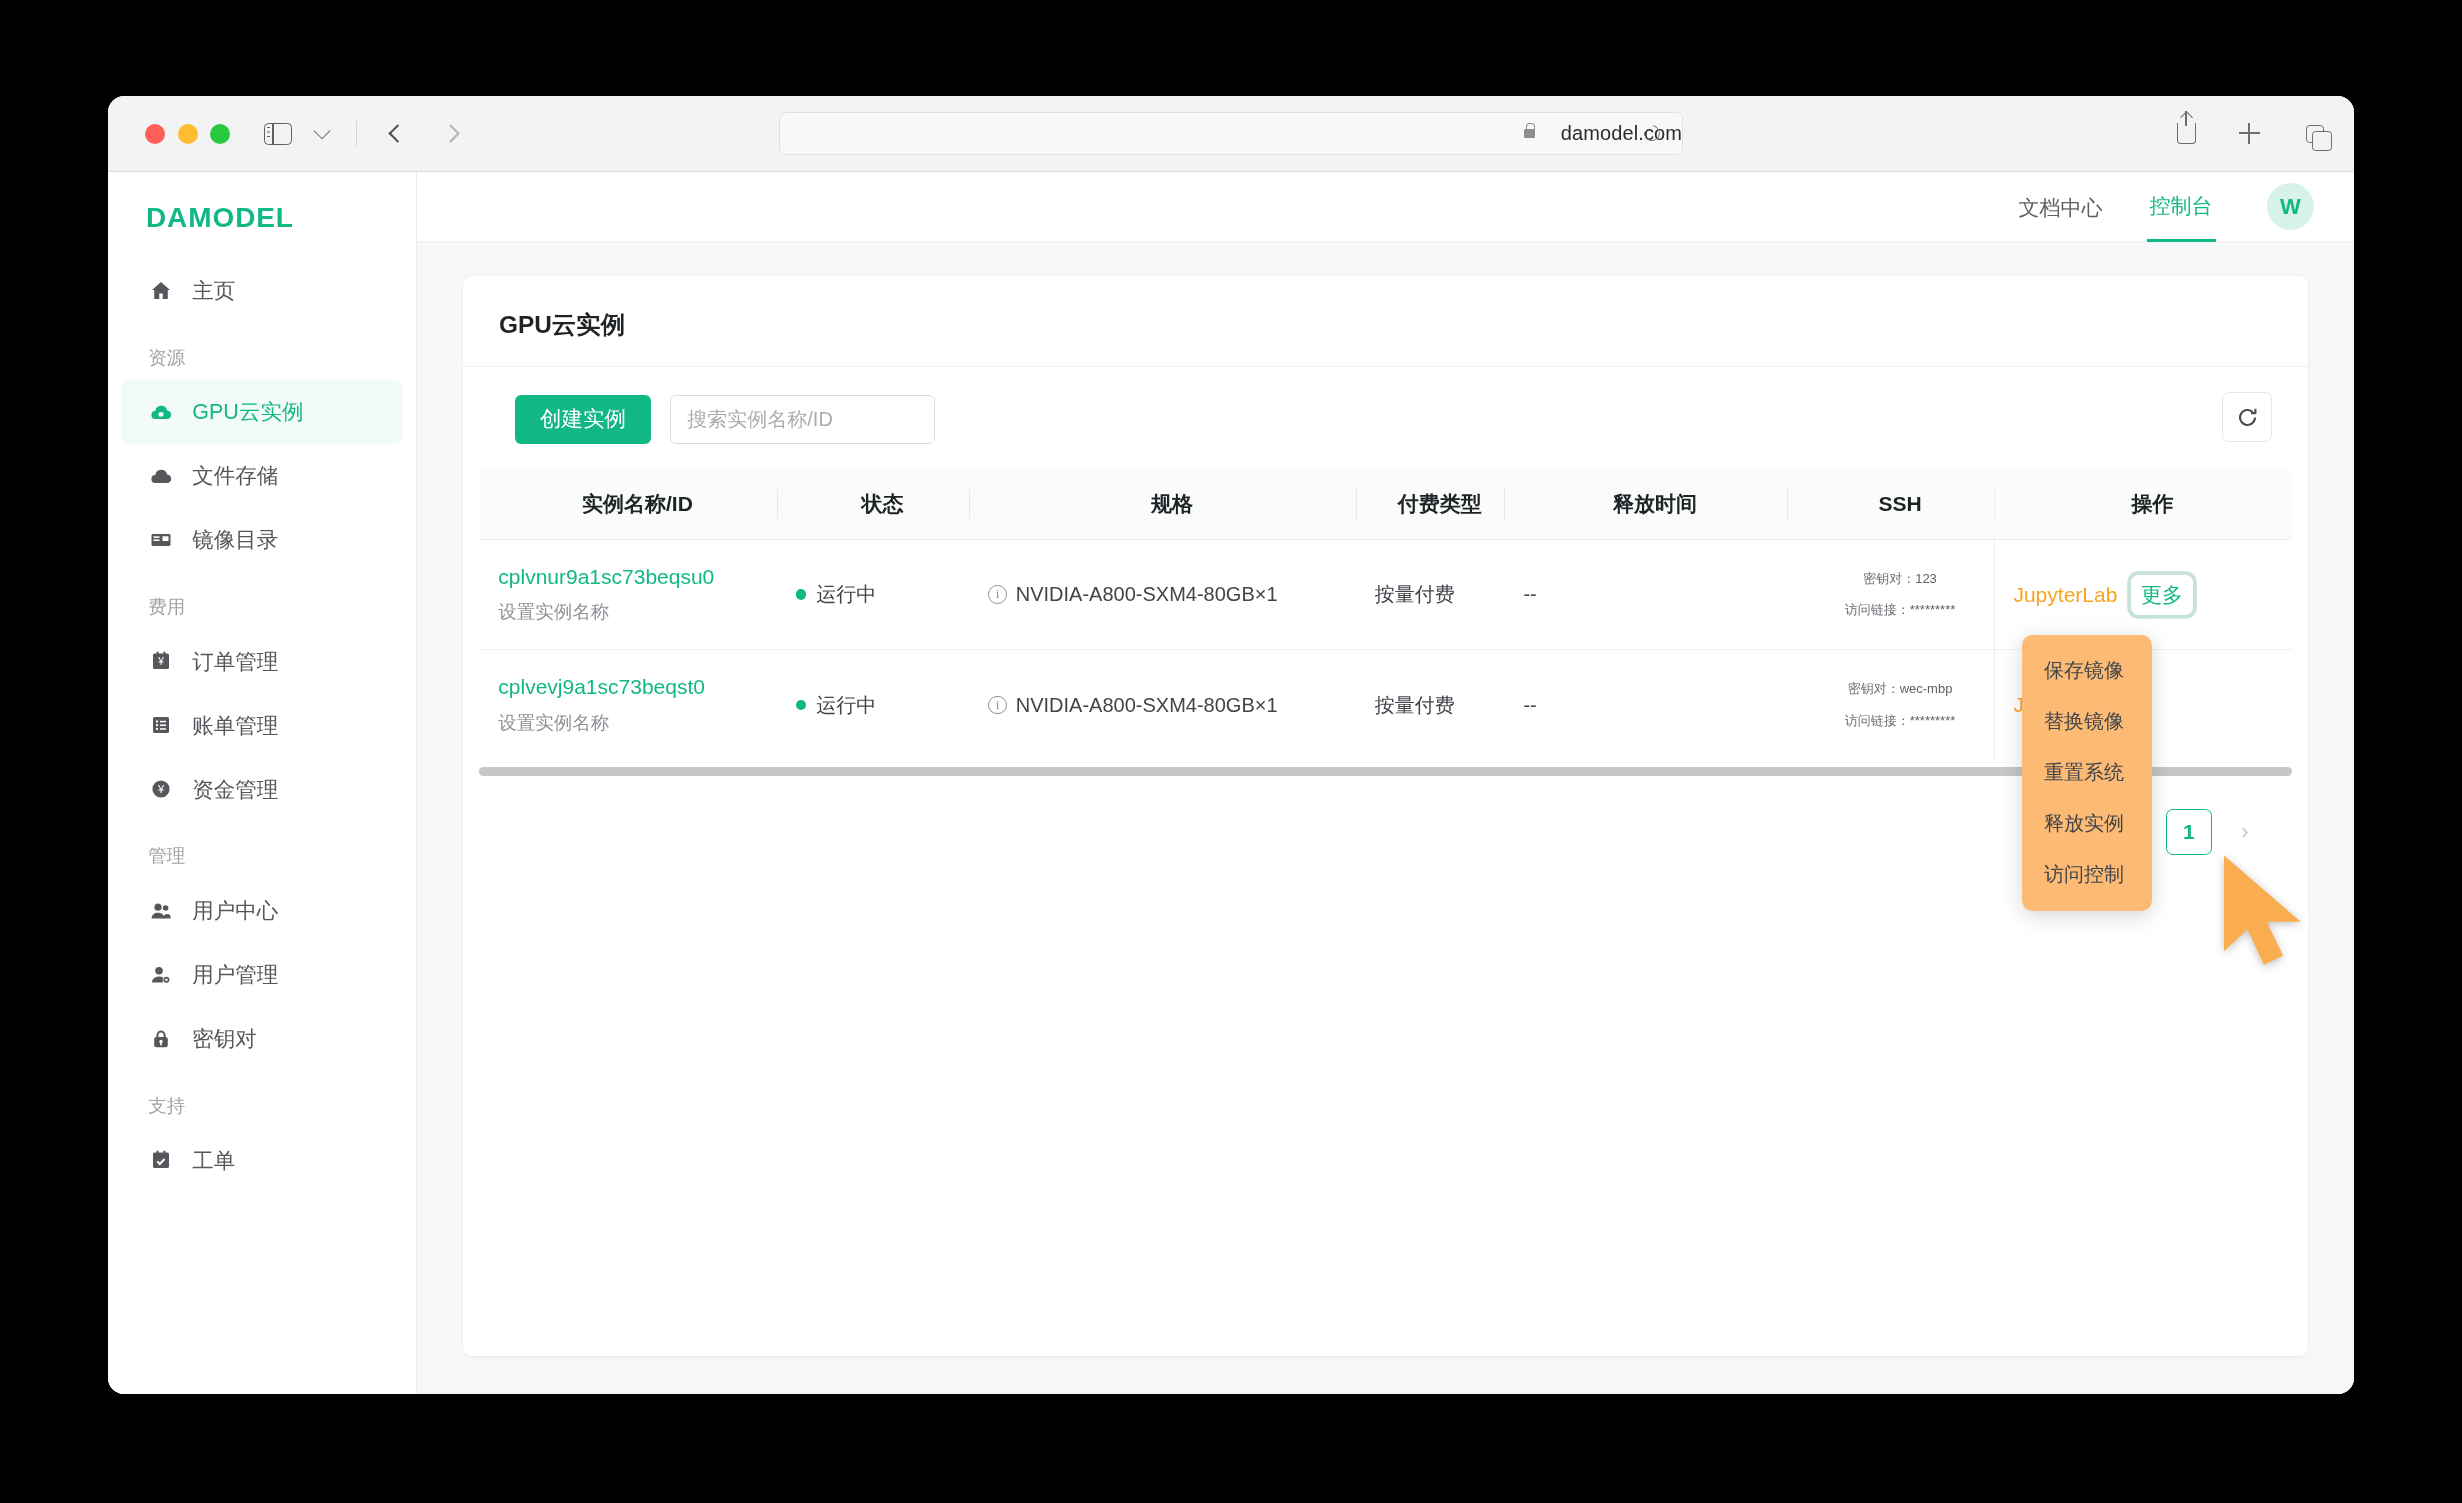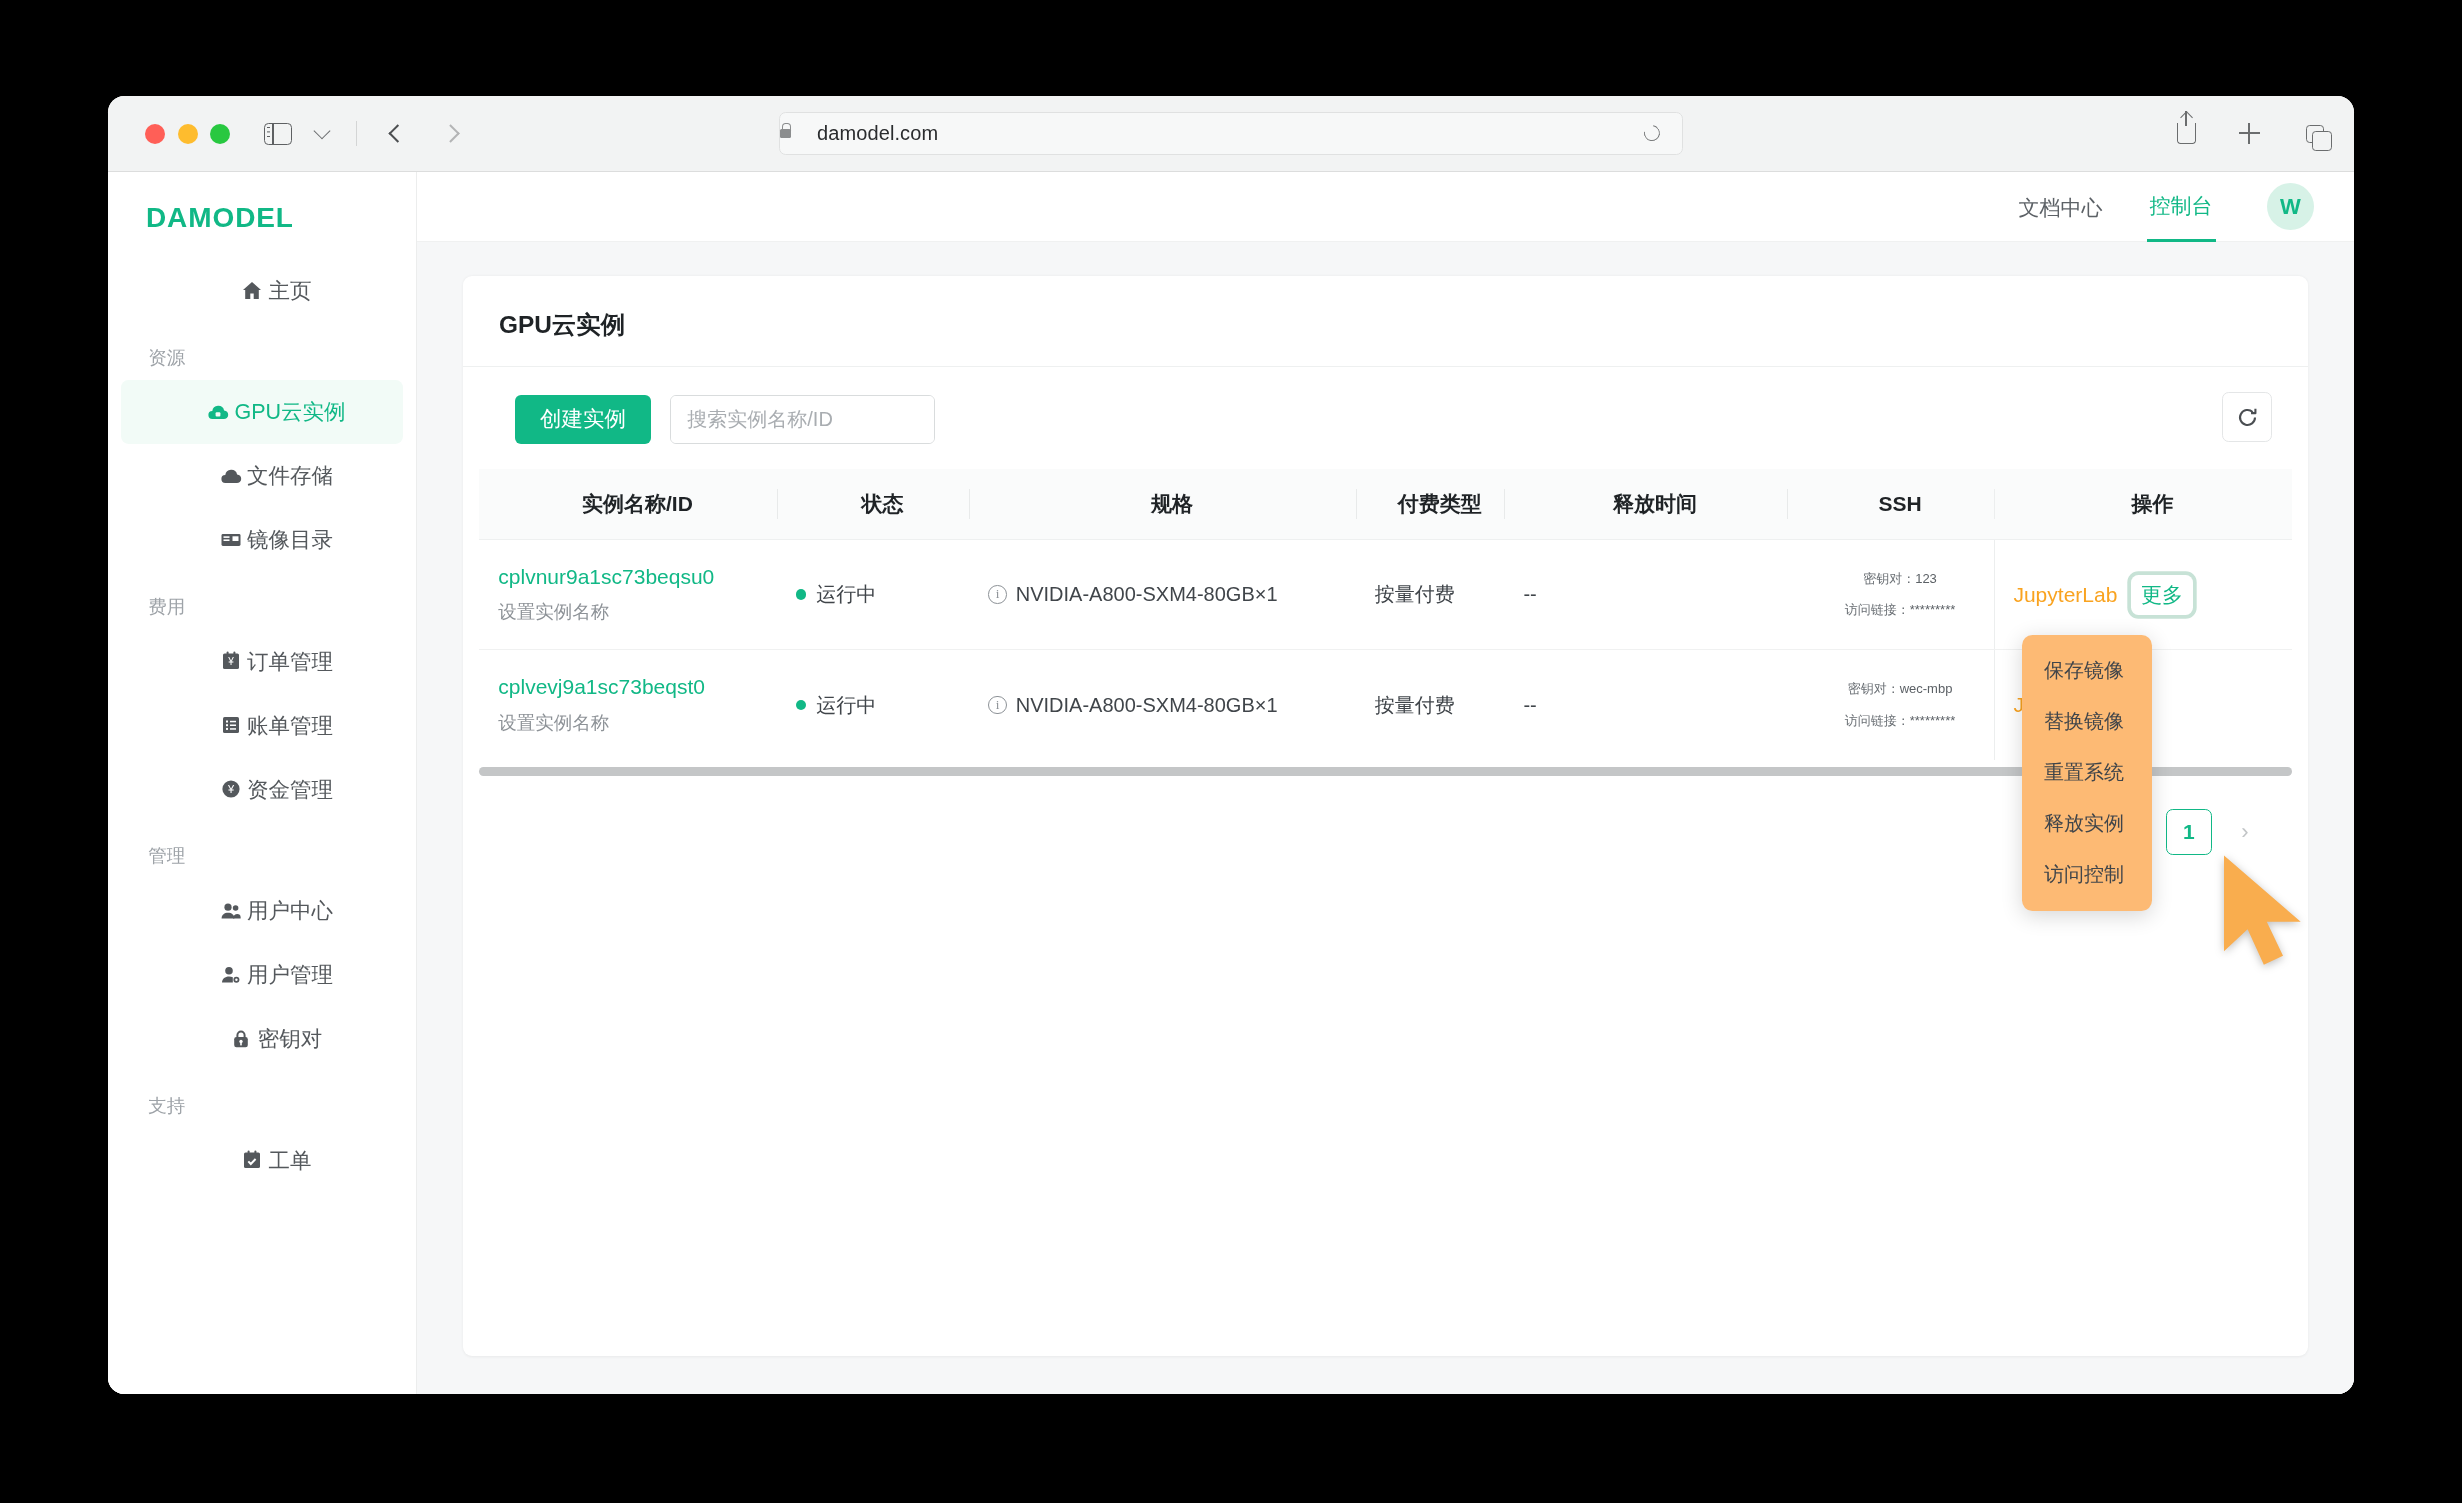--- a/index.html
+++ b/index.html
@@ -64,21 +64,21 @@
   .nav-back-wrap{margin-left:18px;}
   .nav-fwd-wrap{margin-left:40px;}
 
   .urlbar {
     position:absolute;
     left:50%; transform:translateX(-50%);
     width:904px; height:43px;
     background:#f7f8f8;
     border:0.7px solid #e0e1e1;
     border-radius:6.7px;
-    display:flex; align-items:center; justify-content:flex-start;
+    display:flex; align-items:center; justify-content:flex-end;
     gap:26px;
   }
   .lock {
     width:11px;height:9px;background:#8b8d8e;border-radius:1.5px;position:relative;
   }
   .lock::before{
     content:"";position:absolute;left:2.2px;top:-6px;width:6.7px;height:6.7px;
     border:1.8px solid #8b8d8e;border-bottom:none;border-radius:3.7px 3.7px 0 0;
   }
   .url-text { font-size:20px; color:#2a2c2e; letter-spacing:0.1px;}
@@ -106,25 +106,24 @@
     width:309px; flex:0 0 309px;
     background:#fff;
     border-right:0.7px solid #eceded;
     padding-top:13.3px;
   }
   .logo { padding:16.3px 0 25px 38px; }
   .logo-text{
     font-size:28px; font-weight:bold; color:#11b886; letter-spacing:0.9px;
   }
   .nav-item{
-    display:flex; align-items:center; gap:4px;
+    display:flex; align-items:center; gap:19px;
     height:64px; margin:0 13.3px; padding-left:27px;
     border-radius:7.4px; color:#54585c; font-size:21.5px;
     cursor:pointer;
-    justify-content:center;
   }
   .nav-item.active{ background:#f2fbf7; color:#11b886; }
   .nav-group{
     font-size:18.5px; color:#9ea3a8; padding:22px 0 10.4px 27px; margin:0 13.3px;
   }
   .nav-ico{ width:25px;height:25px; display:flex; align-items:center; justify-content:center; flex:0 0 25px;}
   .nav-ico svg{ width:24px;height:24px; }
 
   .content { flex:1; background:#f6f7f8; position:relative; overflow:hidden; }
 

